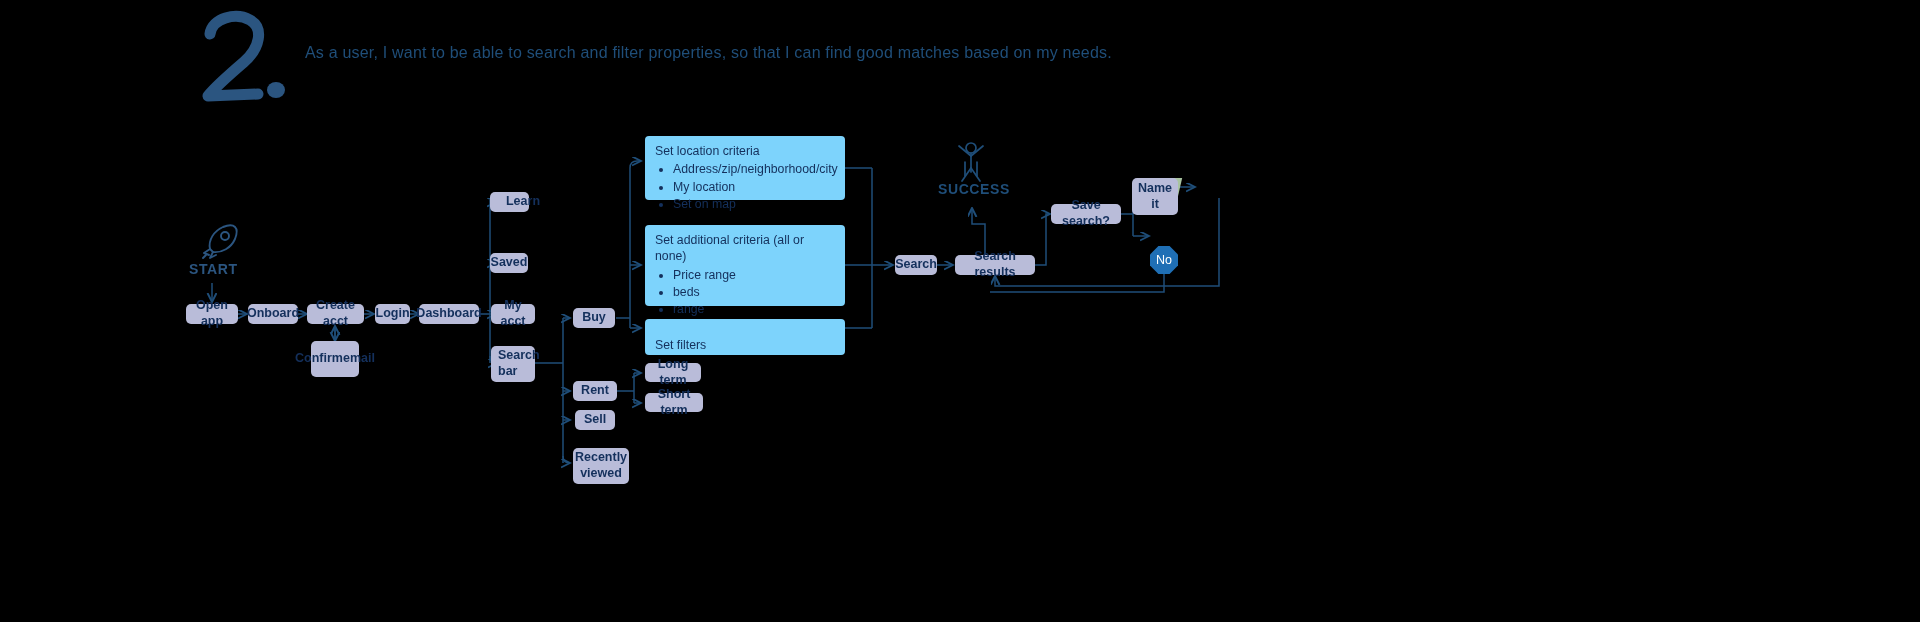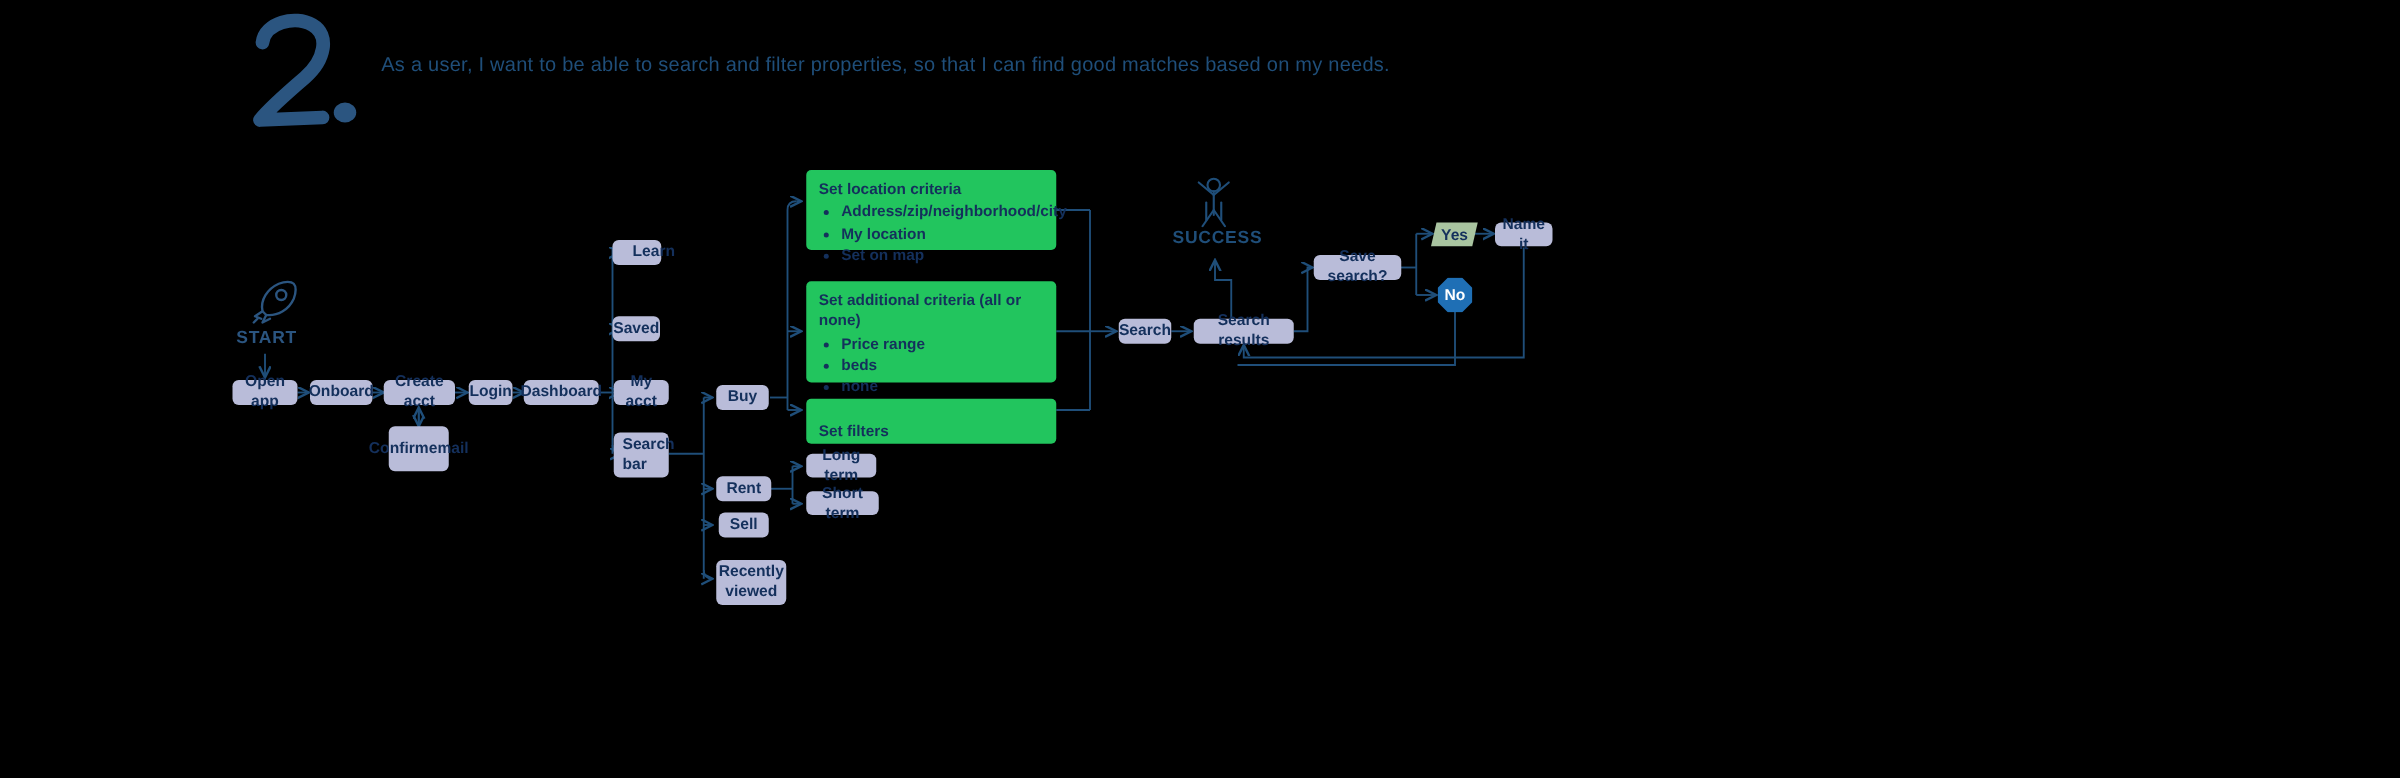--- a/index.html
+++ b/index.html
@@ -10,34 +10,34 @@
 
   .heading{position:absolute;left:305px;top:44px;font-size:16px;color:#1f4e79;
            letter-spacing:.2px;white-space:nowrap;font-weight:400;}
   .bignum{position:absolute;left:196px;top:8px;width:95px;height:95px;color:#2b5580;}
 
   .node{position:absolute;background:#b9bcd9;color:#14305c;border-radius:5px;
         font-size:12.5px;font-weight:bold;display:flex;align-items:center;
         justify-content:center;text-align:center;line-height:1.25;
         padding:3px 6px;box-sizing:border-box;}
 
-  .panel{position:absolute;background:#22c55e;color:#14305c;border-radius:4px;
-         font-size:12.3px;font-weight:bold;padding:7px 10px;box-sizing:border-box;
+  .panel{position:absolute;background:#7dd3fc;color:#14305c;border-radius:4px;
+         font-size:12.3px;font-weight:normal;padding:7px 10px;box-sizing:border-box;
          line-height:1.33;}
   .panel ul{margin:2px 0 0 0;padding-left:18px;}
   .panel li{margin:0 0 1px 0;}
 
   .yes-shape{position:absolute;background:#a9c4a0;color:#14305c;font-size:12.5px;
              font-weight:bold;display:flex;align-items:center;justify-content:center;
              transform:skewX(-13deg);}
   .yes-shape span{transform:skewX(13deg);}
 
   .no-shape{position:absolute;background:#1f6fb5;color:#fff;font-size:12.5px;
-            font-weight:bold;display:flex;align-items:center;justify-content:center;
-            clip-path:polygon(30% 0,70% 0,100% 30%,100% 70%,70% 100%,30% 100%,0 70%,0 30%);}
+            font-weight:normal;display:flex;align-items:center;justify-content:center;
+            clip-path:polygon(30% 0,70% 0,100% 30%,100% 70%,70% 100%,30% 100%,0 70%,0 30%);margin-top:24px;}
 
   .start-label{position:absolute;color:#2b5580;font-size:14px;font-weight:bold;
                letter-spacing:.6px;}
   .success-label{position:absolute;color:#1f4e79;font-size:14px;font-weight:bold;
                  letter-spacing:.6px;}
   .icon-wrap{position:absolute;color:#2b5580;}
 </style>
 </head>
 <body>
 
@@ -190,32 +190,32 @@
       <li>My location</li>
       <li>Set on map</li>
     </ul>
   </div>
 
   <div class="panel" style="left:645px;top:225px;width:200px;height:81px;">
     <div>Set additional criteria (all or none)</div>
     <ul>
       <li>Price range</li>
       <li>beds</li>
-      <li>none</li>
+      <li>range</li>
       <li>Type</li>
     </ul>
   </div>
 
   <div class="panel" style="left:645px;top:319px;width:200px;height:19px;padding:18px 10px;">Set filters</div>
 
   <div class="node" style="left:895px;top:255px;width:42px;height:20px;">Search</div>
   <div class="node" style="left:955px;top:255px;width:80px;height:20px;">Search results</div>
   <div class="node" style="left:1051px;top:204px;width:70px;height:20px;">Save search?</div>
 
   <div class="yes-shape" style="left:1147px;top:178px;width:33px;height:19px;">
     <span>Yes</span>
   </div>
 
   <div class="no-shape" style="left:1150px;top:222px;width:28px;height:28px;">No</div>
 
-  <div class="node" style="left:1196px;top:178px;width:46px;height:19px;text-align:center;">Name it</div>
+  <div class="node" style="left:1132px;top:178px;width:46px;height:37px;text-align:center;">Name it</div>
 
 </div>
 
 </body></html>

